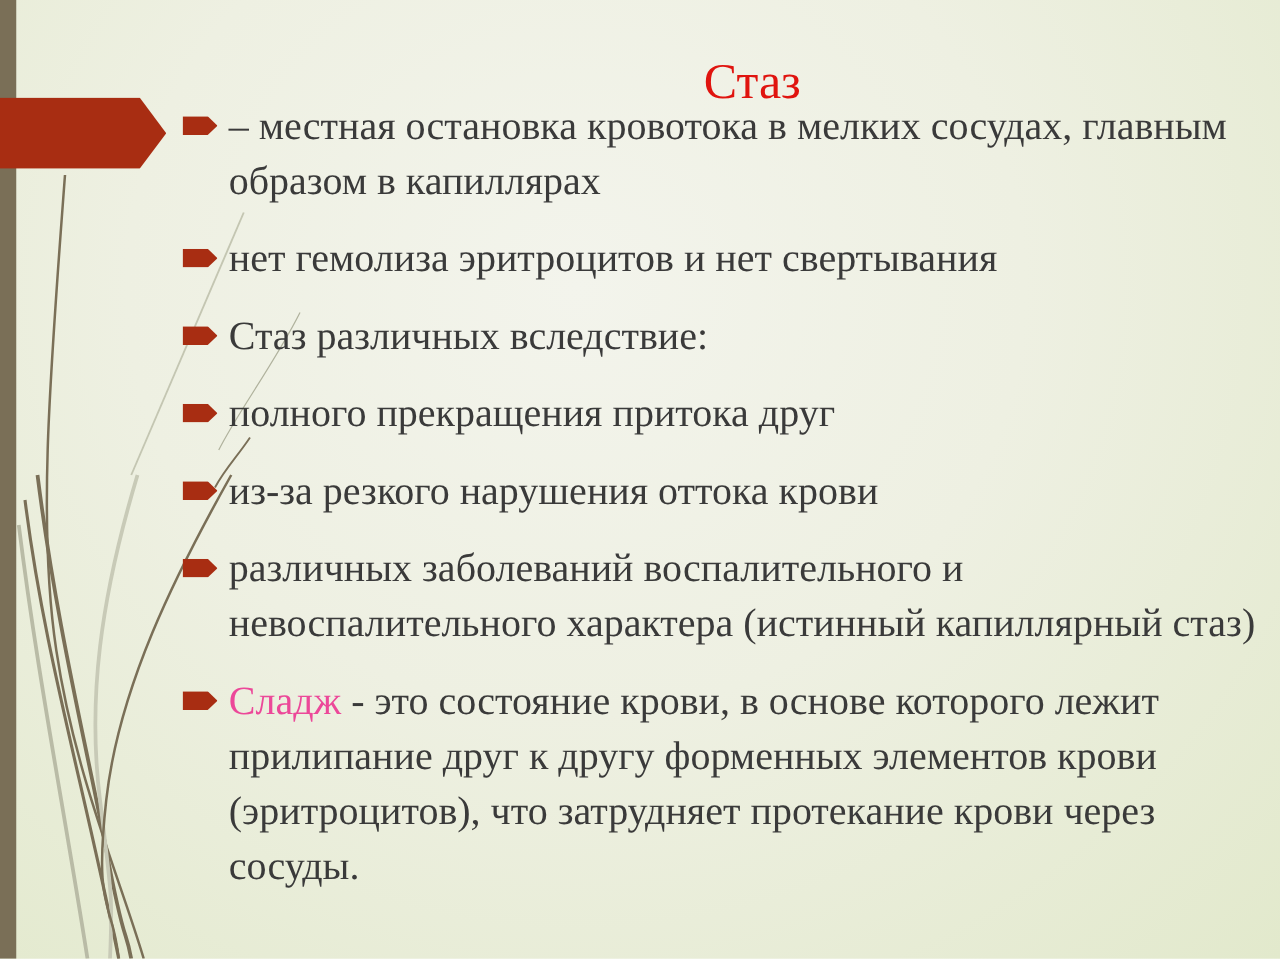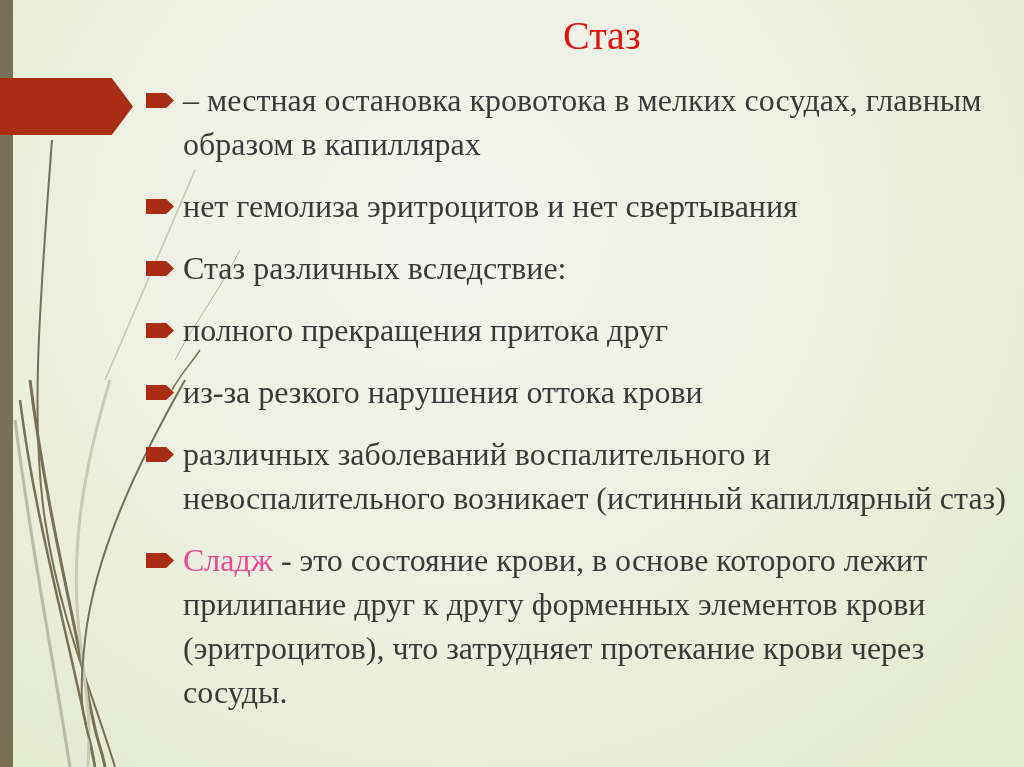--- a/index.html
+++ b/index.html
@@ -40,21 +40,21 @@
       text-align: center;
       padding-left: 190px;
       padding-right: 0;
       width: 620px;
       margin-left: 255px;
       color: #e0140f;
       font-size: 40px;
       line-height: 52px;
       text-align: left;
     }
-    .title span { display: inline-block; margin-left: 118px; }
+    .title span { display: inline-block; margin-left: 118px; margin-top: 29px; }
     .content {
       position: absolute;
       left: 146px;
       top: 78px;
       width: 870px;
     }
     .bullet {
       position: relative;
       padding-left: 37px;
       color: #3a3a3a;
@@ -112,19 +112,19 @@
   <div class="bullet">
     <span class="marker"></span>
     <span> полного прекращения притока друг</span>
   </div>
   <div class="bullet">
     <span class="marker"></span>
     <span> из-за резкого нарушения оттока крови</span>
   </div>
   <div class="bullet">
     <span class="marker"></span>
-    <span> различных заболеваний воспалительного и невоспалительного возникает (истинный капиллярный стаз)</span>
+    <span> различных заболеваний воспалительного и невоспалительного характера (истинный капиллярный стаз)</span>
   </div>
   <div class="bullet">
     <span class="marker"></span>
     <span class="accent"> Сладж</span><span> - это состояние крови, в основе которого лежит прилипание друг к другу форменных элементов крови (эритроцитов), что затрудняет протекание крови через сосуды.</span>
   </div>
 </div>
 
 </body></html>

